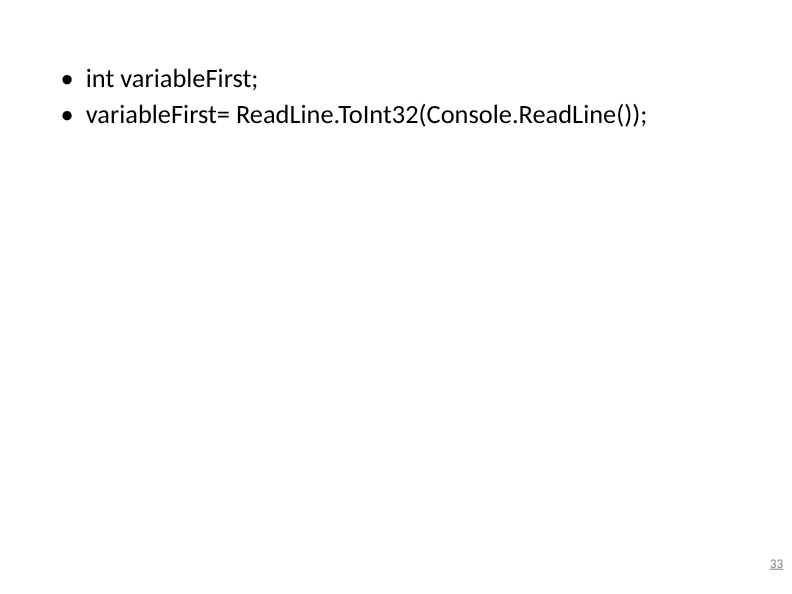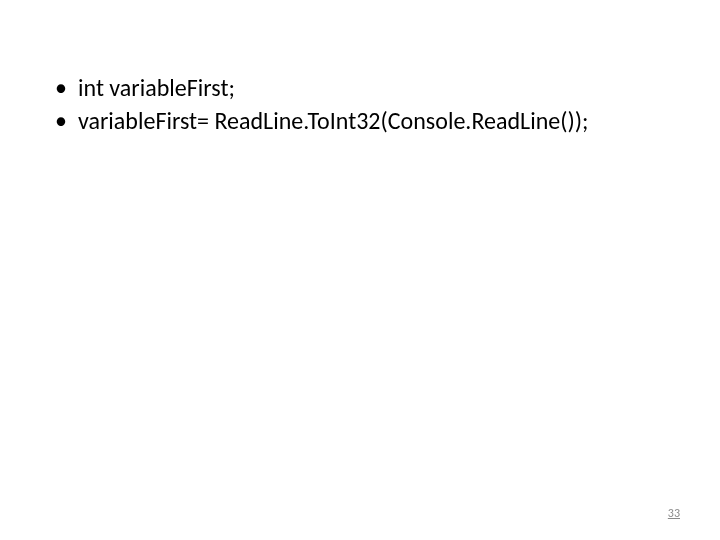--- a/index.html
+++ b/index.html
@@ -8,21 +8,21 @@
       box-sizing: border-box;
     }
     body {
       width: 720px;
       height: 540px;
       background: #ffffff;
       font-family: Calibri, Arial, sans-serif;
       position: relative;
     }
     .content {
-      padding-top: 72px;
+      padding-top: 56px;
       padding-left: 54px;
       padding-right: 40px;
     }
     ul {
       list-style: none;
     }
     li {
       position: relative;
       padding-left: 24px;
       font-size: 24px;
@@ -34,21 +34,21 @@
       content: "•";
       position: absolute;
       left: 1px;
       top: 0;
       font-size: 24px;
       color: #000000;
     }
     .page-number {
       position: absolute;
       bottom: 20px;
-      right: 40px;
+      right: 8px;
       font-size: 12px;
       color: #8a8a8a;
       text-decoration: underline;
     }
   </style>
 </head>
 <body>
 
 <div class="content">
   <ul>

